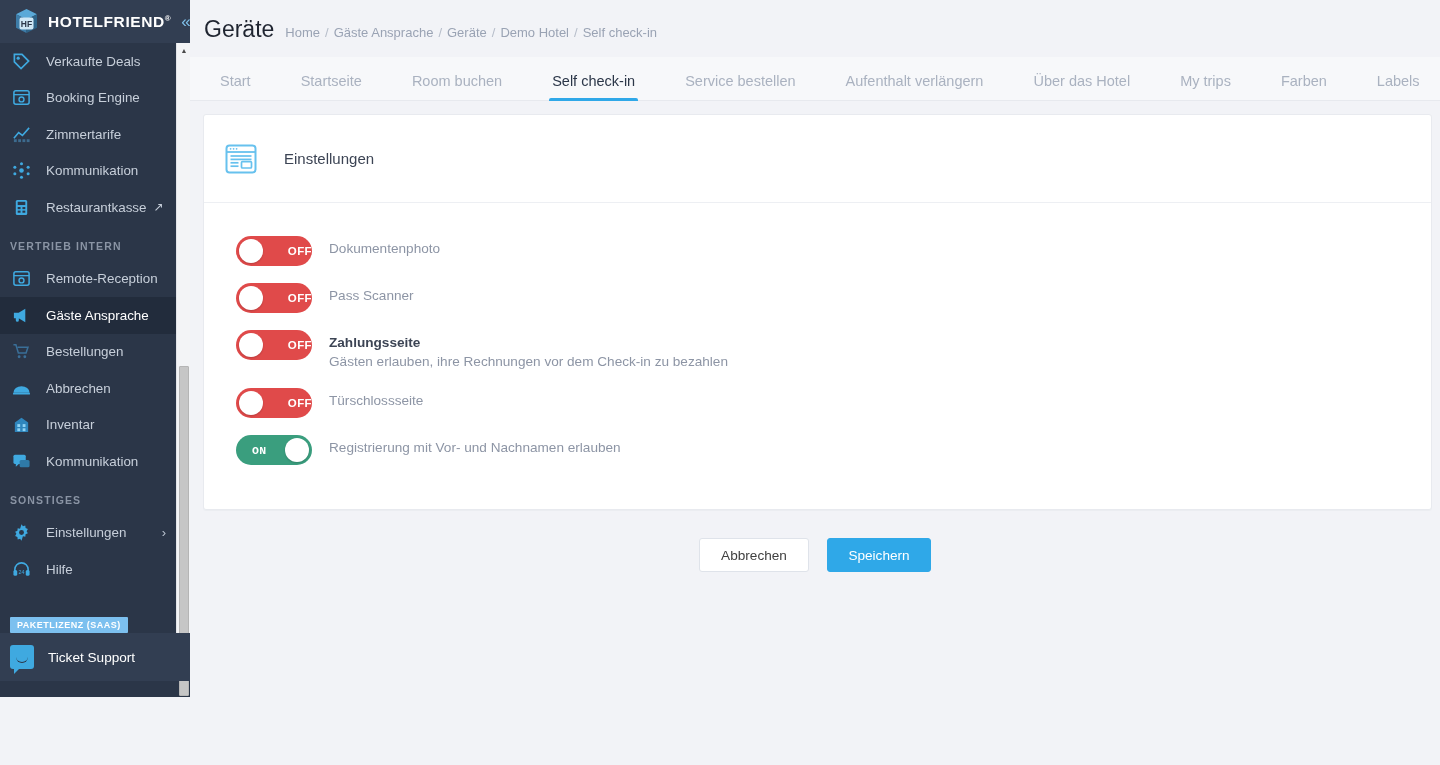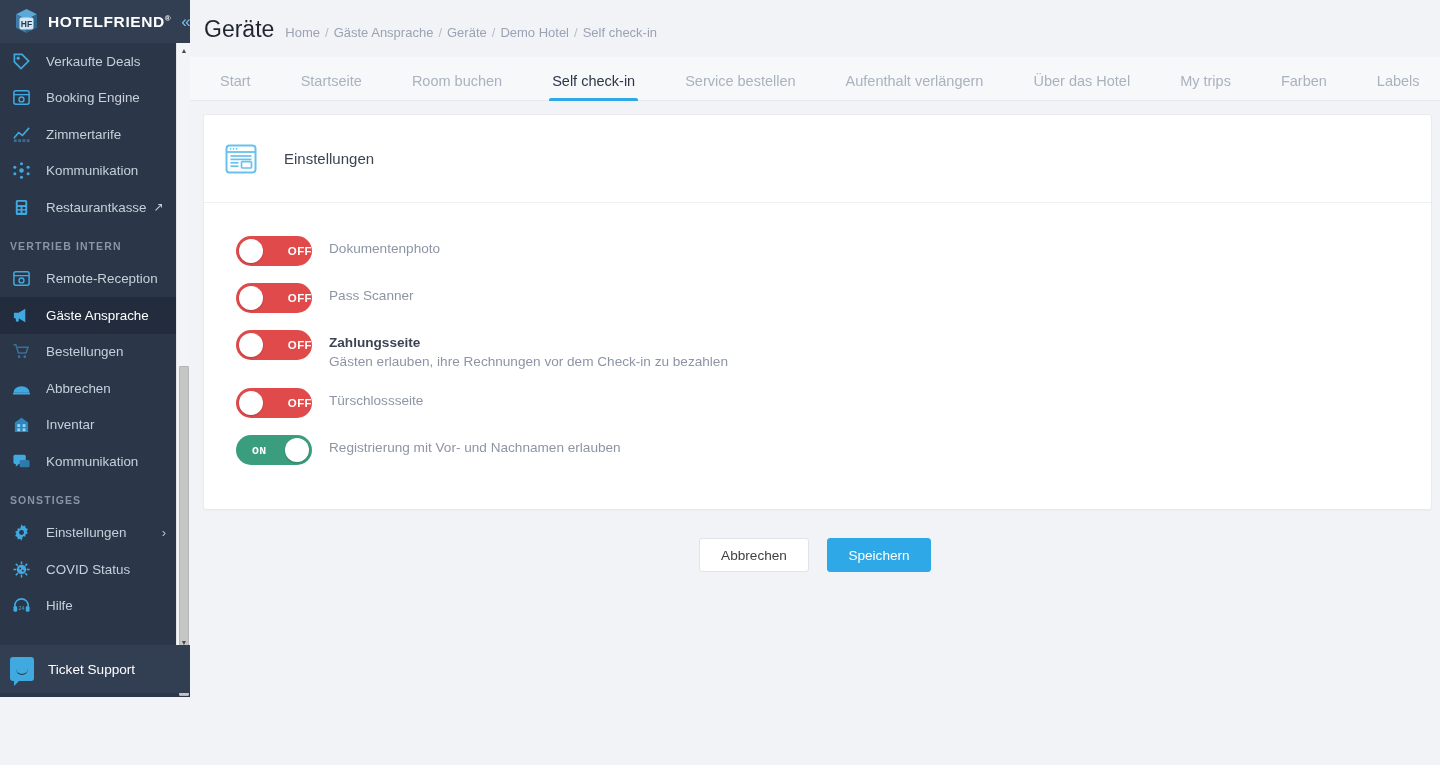--- a/index.html
+++ b/index.html
@@ -95,21 +95,21 @@
   .sb-arrow-up { top: 0; }
   .sb-arrow-down { bottom: 0; }
   .sb-thumb {
     position: absolute; left: 2px; width: 10px;
     top: 323px; height: 330px;
     background: #c6c6c6; border-radius: 1px;
     border: 1px solid #b5b5b5;
   }
 
   .ticket {
-    position: absolute; bottom: 4px; left: 0; width: 190px; height: 48px;
+    position: absolute; bottom: 16px; left: 0; width: 190px; height: 48px;
     background: #323e52;
     display: flex; align-items: center; padding-left: 10px;
     cursor: pointer;
   }
   .ticket-ico {
     width: 24px; height: 24px; background: #3fa9e0; border-radius: 3px;
     position: relative; flex: 0 0 24px;
   }
   .ticket-ico:after {
     content: ""; position: absolute; bottom: -5px; left: 4px;
@@ -391,40 +391,20 @@
           <span class="nav-ico">
             <svg width="19" height="19" viewBox="0 0 20 20">
                 <path d="M10 1.2l1.5 2.1 2.5-.6.3 2.6 2.4 1-1.3 2.3 1.3 2.3-2.4 1-.3 2.6-2.5-.6L10 18.8l-1.5-2.1-2.5.6-.3-2.6-2.4-1L4.6 11.4 3.3 9.1l2.4-1 .3-2.6 2.5.6z" fill="#3fa9e0"></path>
                 <circle cx="10" cy="10" r="2.6" fill="#2b3648"></circle>
               </svg>
           </span>
           <span class="nav-label">Einstellungen</span>
           <span class="nav-chev">›</span>
         </div>
 
-        <div class="nav-item">
-          <span class="nav-ico">
-            <svg width="19" height="19" viewBox="0 0 20 20">
-                <circle cx="10" cy="10" r="5" fill="#3fa9e0"></circle>
-                <g stroke="#3fa9e0" stroke-width="1.6">
-                  <line x1="10" y1="1.5" x2="10" y2="4.5"></line>
-                  <line x1="10" y1="15.5" x2="10" y2="18.5"></line>
-                  <line x1="1.5" y1="10" x2="4.5" y2="10"></line>
-                  <line x1="15.5" y1="10" x2="18.5" y2="10"></line>
-                  <line x1="4" y1="4" x2="6.2" y2="6.2"></line>
-                  <line x1="13.8" y1="13.8" x2="16" y2="16"></line>
-                  <line x1="16" y1="4" x2="13.8" y2="6.2"></line>
-                  <line x1="6.2" y1="13.8" x2="4" y2="16"></line>
-                </g>
-                <circle cx="8.6" cy="9" r="1" fill="#2b3648"></circle>
-                <circle cx="11.4" cy="11.2" r="1" fill="#2b3648"></circle>
-              </svg>
-          </span>
-          <span class="nav-label">COVID Status</span>
-        </div>
 
         <div class="nav-item">
           <span class="nav-ico">
             <svg width="19" height="19" viewBox="0 0 20 20">
                 <path d="M3 12V10a7 7 0 0114 0v2" fill="none" stroke="#3fa9e0" stroke-width="1.7"></path>
                 <rect x="1.5" y="10.5" width="4" height="6" rx="1.6" fill="#3fa9e0"></rect>
                 <rect x="14.5" y="10.5" width="4" height="6" rx="1.6" fill="#3fa9e0"></rect>
                 <text x="10" y="15" font-size="5.6" text-anchor="middle" fill="#3fa9e0" font-family="Liberation Sans, sans-serif">24</text>
               </svg>
           </span>

